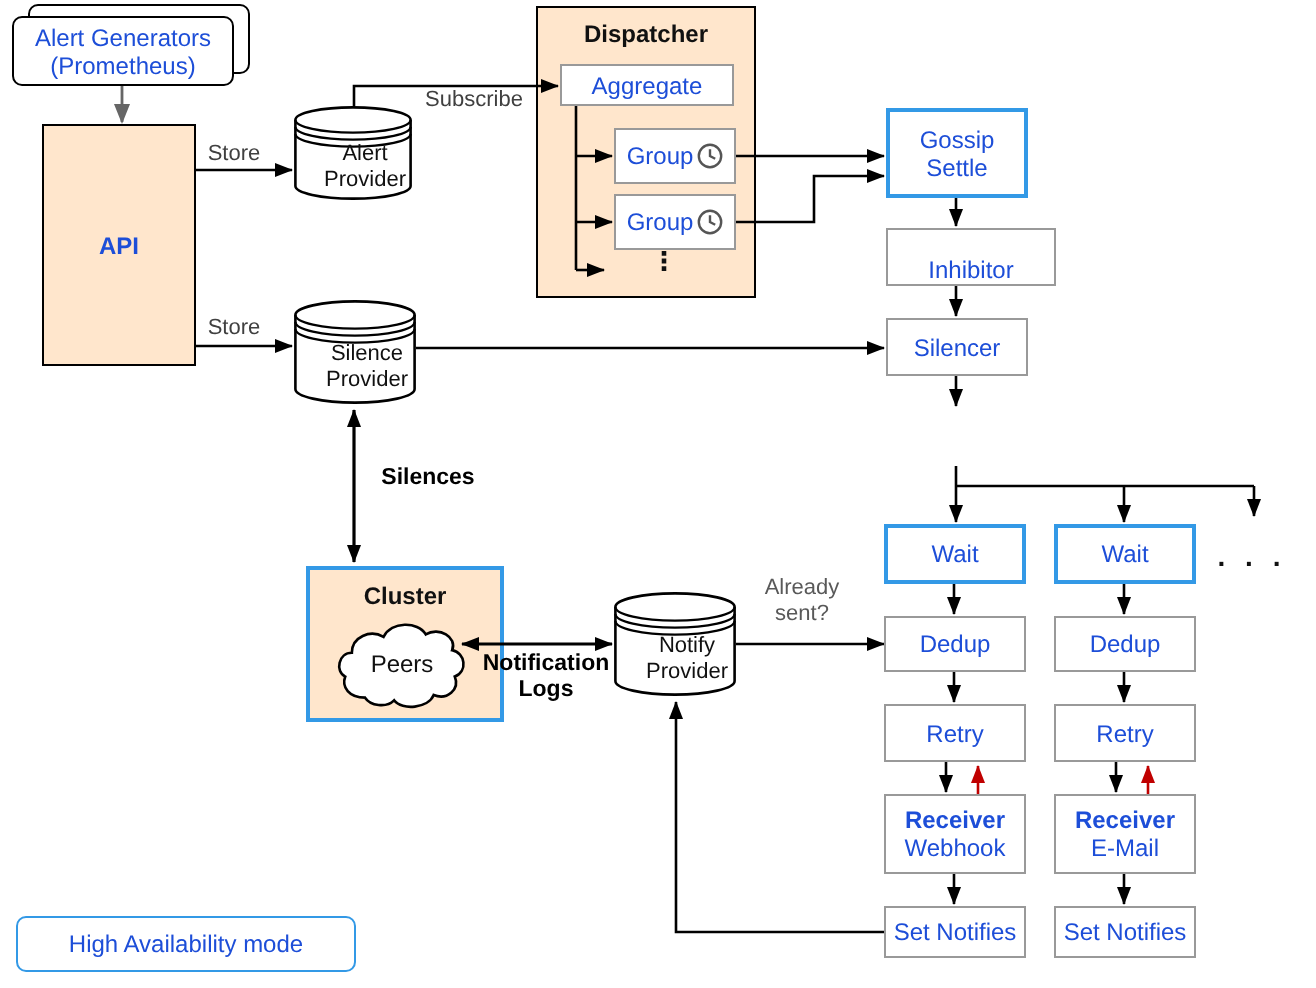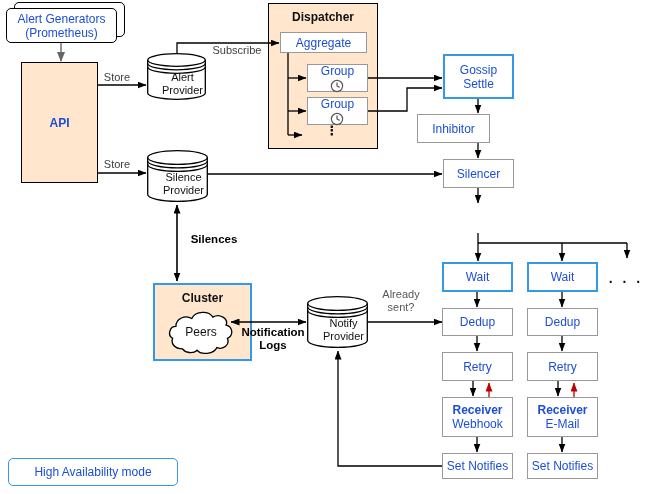--- a/index.html
+++ b/index.html
@@ -20,21 +20,21 @@
   .box.orange{background:#ffe6cc;}
   .box.rounded{border-radius:5px;}
   .bold{font-weight:bold;}
   .cyl{position:absolute;}
   .cyl svg{position:absolute;left:0;top:0;}
   .cyl .clabel{position:absolute;left:0;right:0;text-align:center;font-size:11px;
                line-height:12.5px;color:#111;padding-left:12px;}
   .elabel{position:absolute;font-size:11px;color:#404040;text-align:center;line-height:13px;}
   .elabel.dark{font-weight:bold;color:#000;font-size:11.5px;}
   .elabel.gray{color:#595959;}
-  .grouprow{display:flex;flex-direction:column;align-items:center;gap:1px;}
+  .grouprow{display:flex;flex-direction:row;align-items:center;gap:1px;}
   .dots{position:absolute;font-weight:bold;font-size:14px;letter-spacing:3px;color:#111;text-align:center;}
   .vdots{position:absolute;font-weight:bold;font-size:13px;line-height:5px;color:#111;text-align:center;}
   svg.wires{position:absolute;left:0;top:0;pointer-events:none;}
 </style>
 </head>
 <body>
 
 <div class="canvas">
 
 
@@ -178,21 +178,21 @@
       </svg>
     </div>
   </div>
 
   <div class="vdots" style="left:322px;top:128px;width:20px;">⋮</div>
 
   <div class="box blue" style="left:443px;top:54px;width:71px;height:45px;">
     <div>Gossip</div>
     <div>Settle</div>
   </div>
-  <div class="box" style="left:417px;top:114px;width:73px;height:29px;">
+  <div class="box" style="left:443px;top:114px;width:85px;height:29px;justify-content:flex-end;">
     <div>Inhibitor</div>
   </div>
   <div class="box" style="left:443px;top:159px;width:71px;height:29px;">
     <div>Silencer</div>
   </div>
 
   <div class="box blue" style="left:442px;top:262px;width:71px;height:30px;">
     <div>Wait</div>
   </div>
   <div class="box" style="left:442px;top:308px;width:71px;height:28px;">

